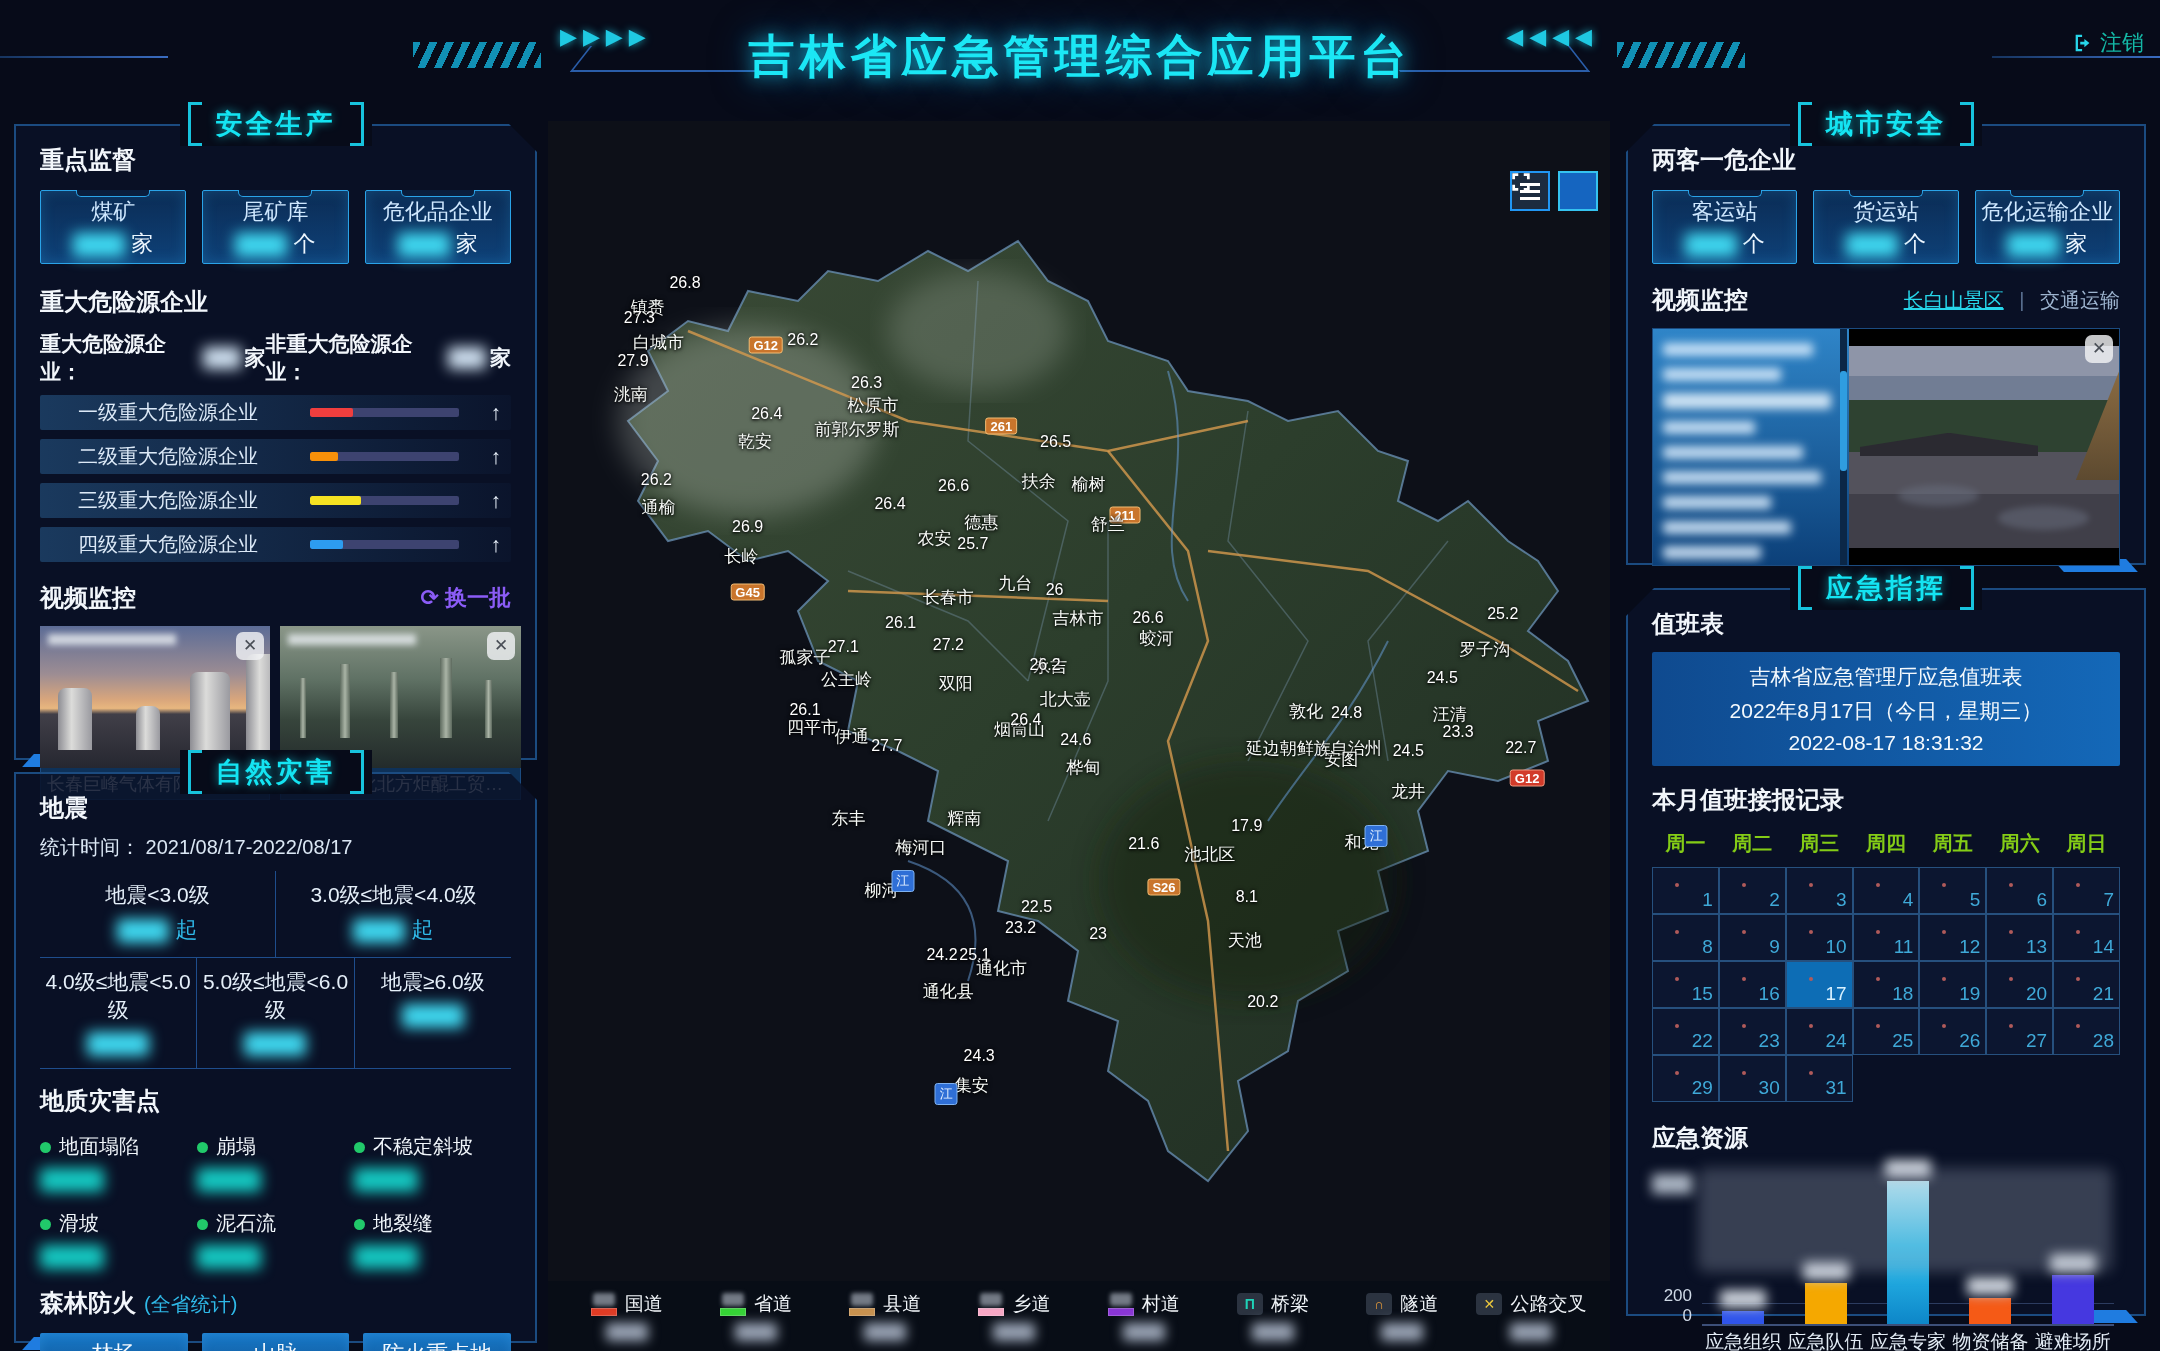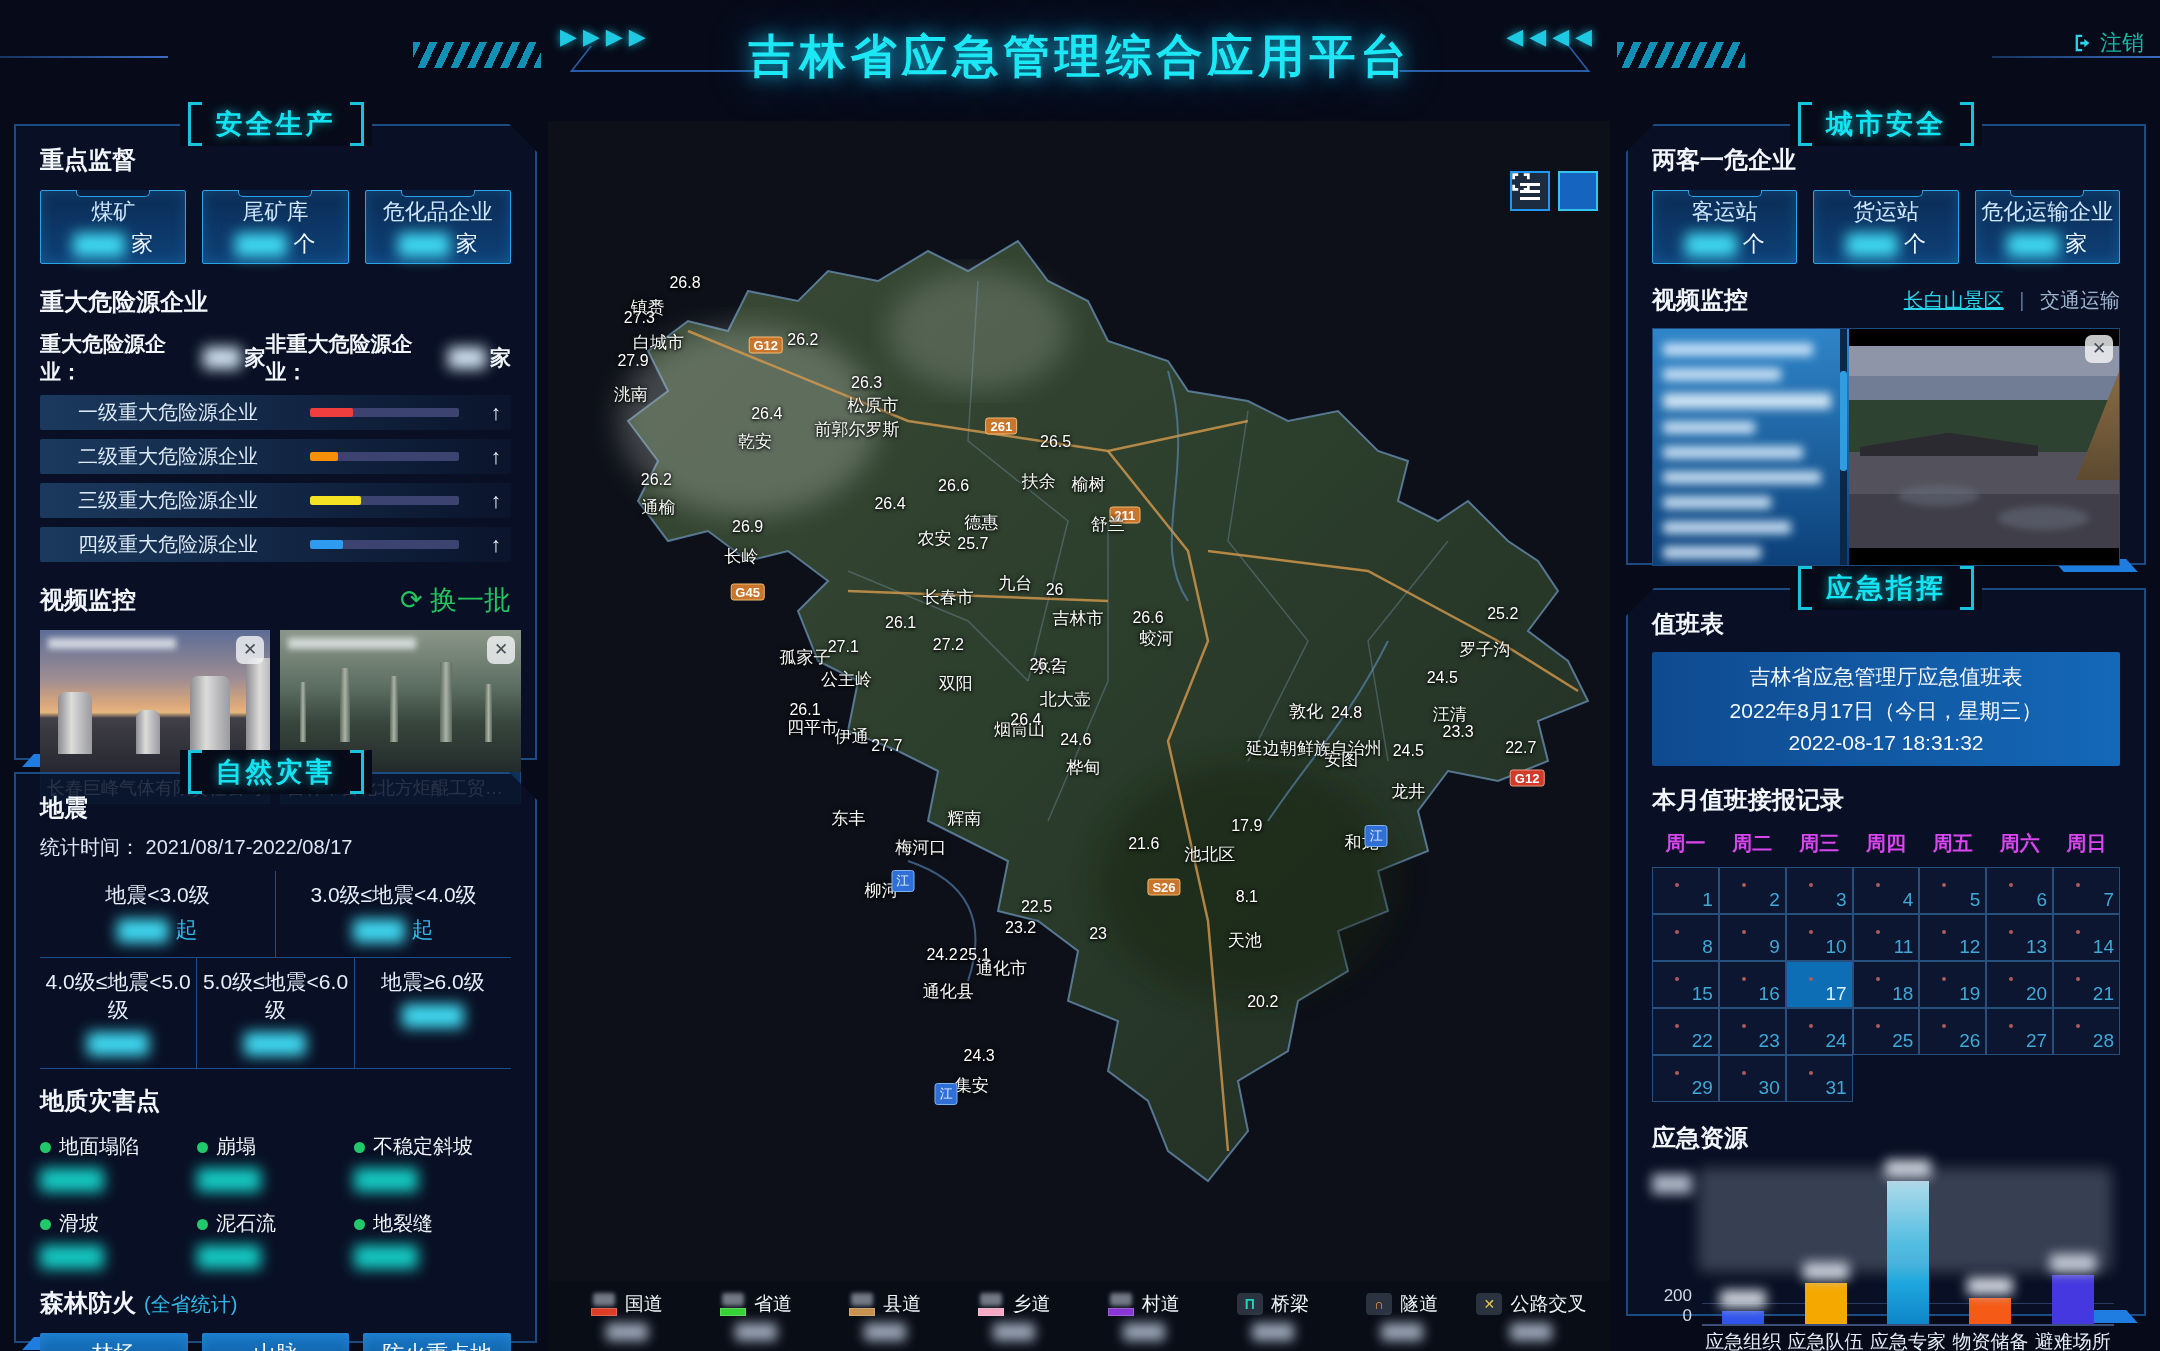--- a/index.html
+++ b/index.html
@@ -61,21 +61,21 @@
   .hazard-stats { display:flex; justify-content:space-between; margin-top:12px; }
   .hstat { font-size:21px; font-weight:bold; color:#f2f6fb; display:flex; align-items:center; gap:4px; }
   .level-row { display:flex; align-items:center; height:35px; margin-top:9px; padding:0 10px 0 38px;
     background:linear-gradient(90deg,rgba(28,62,100,.9),rgba(14,28,56,.35)); border-radius:2px; }
   .level-row .ll { width:232px; font-size:20px; color:#dce9f7; }
   .level-row .track { flex:1; height:9px; background:#3d4370; border-radius:2px; overflow:hidden; }
   .level-row .fill { height:9px; border-radius:2px; }
   .level-row .arr { width:42px; text-align:right; color:#eaf2fb; font-size:21px; }
 
   .video-head { display:flex; justify-content:space-between; align-items:center; margin-top:20px; }
-  .refresh-link { color:#22c55e; font-size:27px; cursor:pointer; }
+  .refresh-link { color:#8b5cf6; font-size:22px; cursor:pointer;font-weight:bold; }
   .thumbs { display:flex; gap:10px; margin-top:12px; }
   .thumb { position:relative; width:241px; }
   .thumb .shot { position:relative; height:142px; overflow:hidden; background:#111; }
   .thumb .cap { height:32px; line-height:32px; background:#0e3158; color:#e8f2fb; font-size:18px;
     text-align:center; padding:0 6px; white-space:nowrap; overflow:hidden; text-overflow:ellipsis; border:1px solid #1b4b80; border-top:none;}
   .xbtn { position:absolute; top:6px; right:6px; width:28px; height:28px; border-radius:7px;
     background:rgba(240,242,244,.82); color:#4a4f57; font-size:17px; font-weight:bold; text-align:center; line-height:28px; cursor:pointer; z-index:4;}
   .ts-blob { position:absolute; top:8px; left:8px; width:128px; height:11px; background:#e9eef2; opacity:.8; filter:blur(3px); z-index:3;}
 
   
@@ -120,21 +120,21 @@
   .cam-list .row { height:13px; border-radius:3px; background:#ddefff; opacity:.85; filter:blur(5px); margin-bottom:12px; }
   .scrollbar { position:absolute; right:2px; top:0; bottom:0; width:7px; background:#0b2747; }
   .scrollbar .sb-thumb { position:absolute; top:18%; width:7px; height:42%; background:#2f9de0; border-radius:3px; }
   .cam-view { position:relative; flex:1; background:#000; }
 
   
   .duty-card { margin-top:12px; height:114px; background:linear-gradient(90deg,#0f4a8f,#1468b8);
     border-radius:2px; display:flex; flex-direction:column; justify-content:center; gap:6px; text-align:center; cursor:pointer; }
   .duty-card div { color:#f4f9fd; font-size:21px; }
   .cal-wd { display:grid; grid-template-columns:repeat(7,1fr); margin-top:14px; }
-  .cal-wd span { text-align:center; font-size:20px; font-weight:bold; color:#d946ef; }
+  .cal-wd span { text-align:center; font-size:20px; font-weight:bold; color:#84cc16; }
   .cal-grid { display:grid; grid-template-columns:repeat(7,1fr); margin-top:10px; }
   .cal-cell { position:relative; height:47px; border:1px solid #26507e; background:rgba(18,32,62,.45); cursor:pointer; }
   .cal-cell .num { position:absolute; right:5px; bottom:2px; font-size:19px; color:#3fa9d8; }
   .cal-cell .cdot { position:absolute; left:34%; top:34%; width:4px; height:4px; border-radius:50%; background:#b05a5a; }
   .cal-cell.sel { background:#0d6db5; }
   .cal-cell.sel .num { color:#d8f1ff; }
 
   
   .chart { position:relative; margin-top:12px; height:212px; }
   .ch-axis-y { position:absolute; left:0; top:0; bottom:52px; width:46px; }

